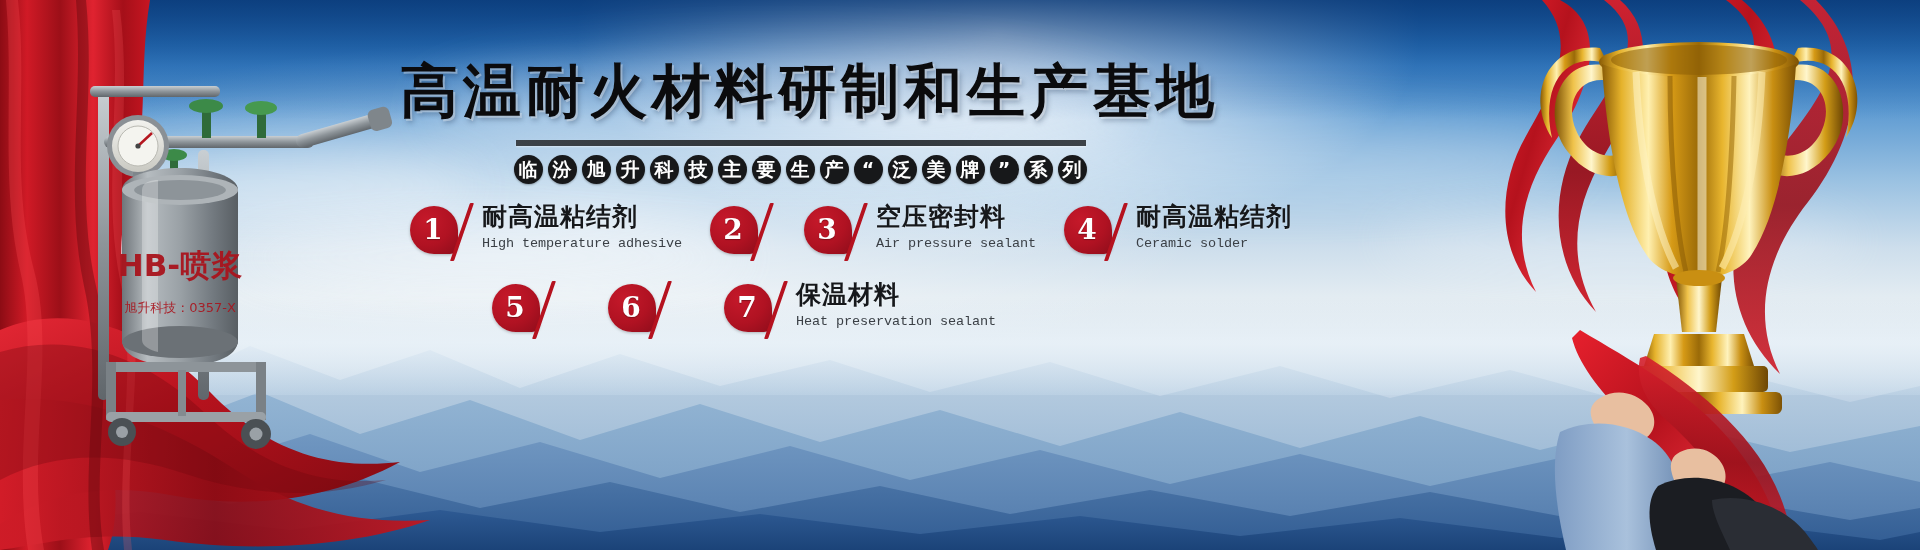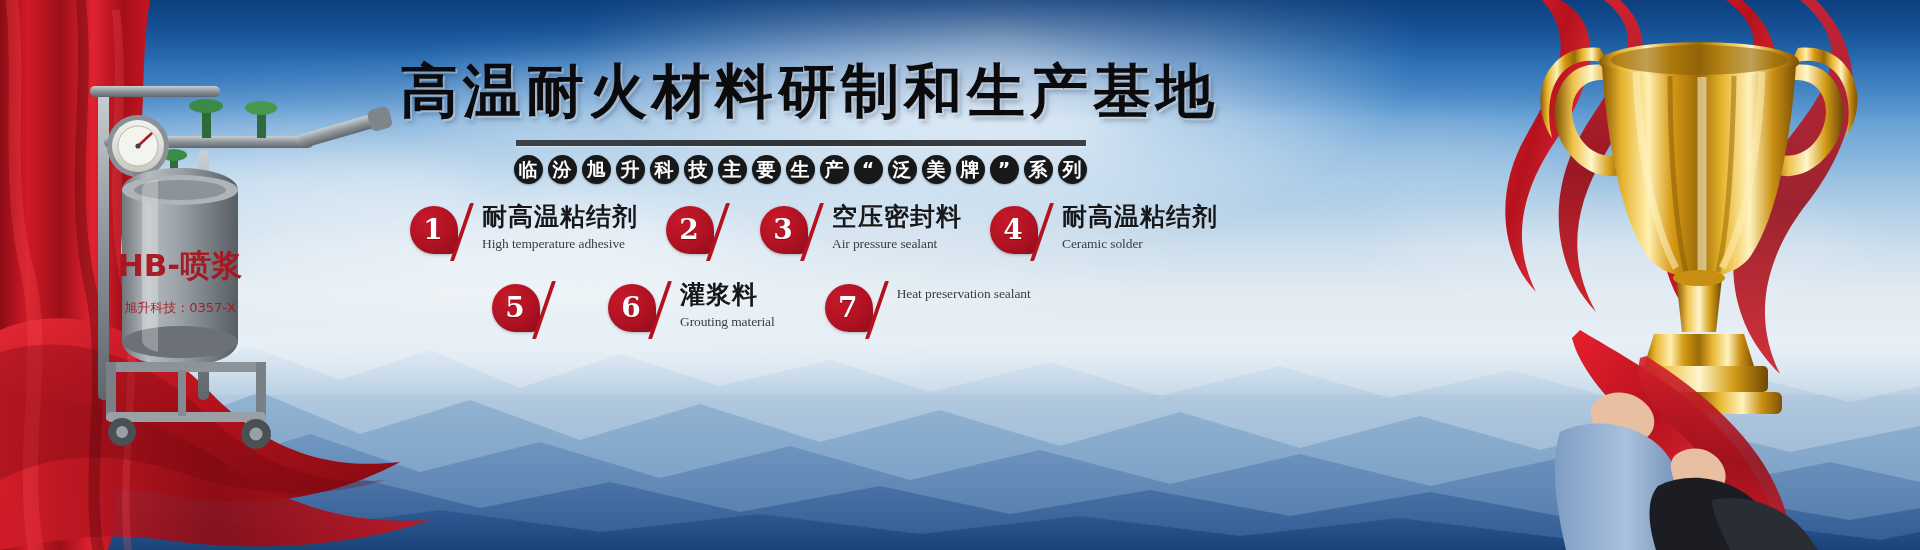--- a/index.html
+++ b/index.html
@@ -167,21 +167,21 @@
     font-family:Liberation Mono, monospace;
     font-size:25px;
     font-weight:bold;
     color:#16181b;
     line-height:1.1;
     letter-spacing:1px;
     white-space:nowrap;
     text-shadow:0 1px 1px rgba(255,255,255,.4);
   }
   .item-en {
-    font-family:Liberation Serif, serif;
+    font-family:Liberation Mono, monospace;
     font-size:13.5px;
     color:#3b4046;
     line-height:1.2;
     margin-top:3px;
     white-space:nowrap;
     letter-spacing:-0.1px;
   }
 </style>
 </head>
 <body>
@@ -506,33 +506,30 @@
         </div>
         <div class="slash"></div>
       </div>
 
       <div class="item">
         <div class="badge">
           <div class="drop"></div>
           <div class="num">6</div>
         </div>
         <div class="slash"></div>
+      </div>
+
+      <div class="item">
+        <div class="badge">
+          <div class="drop"></div>
+          <div class="num">7</div>
+        </div>
+        <div class="slash"></div>
         <div class="item-text">
-          <div class="item-cn">灌浆料</div>
-          <div class="item-en">Grouting material</div>
-        </div>
-      </div>
-
-      <div class="item">
-        <div class="badge">
-          <div class="drop"></div>
-          <div class="num">7</div>
-        </div>
-        <div class="slash"></div>
-        <div class="item-text">
+          <div class="item-cn">保温材料</div>
           <div class="item-en">Heat preservation sealant</div>
         </div>
       </div>
 
     </div>
 
   </div>
 </div>
 
 </body></html>

